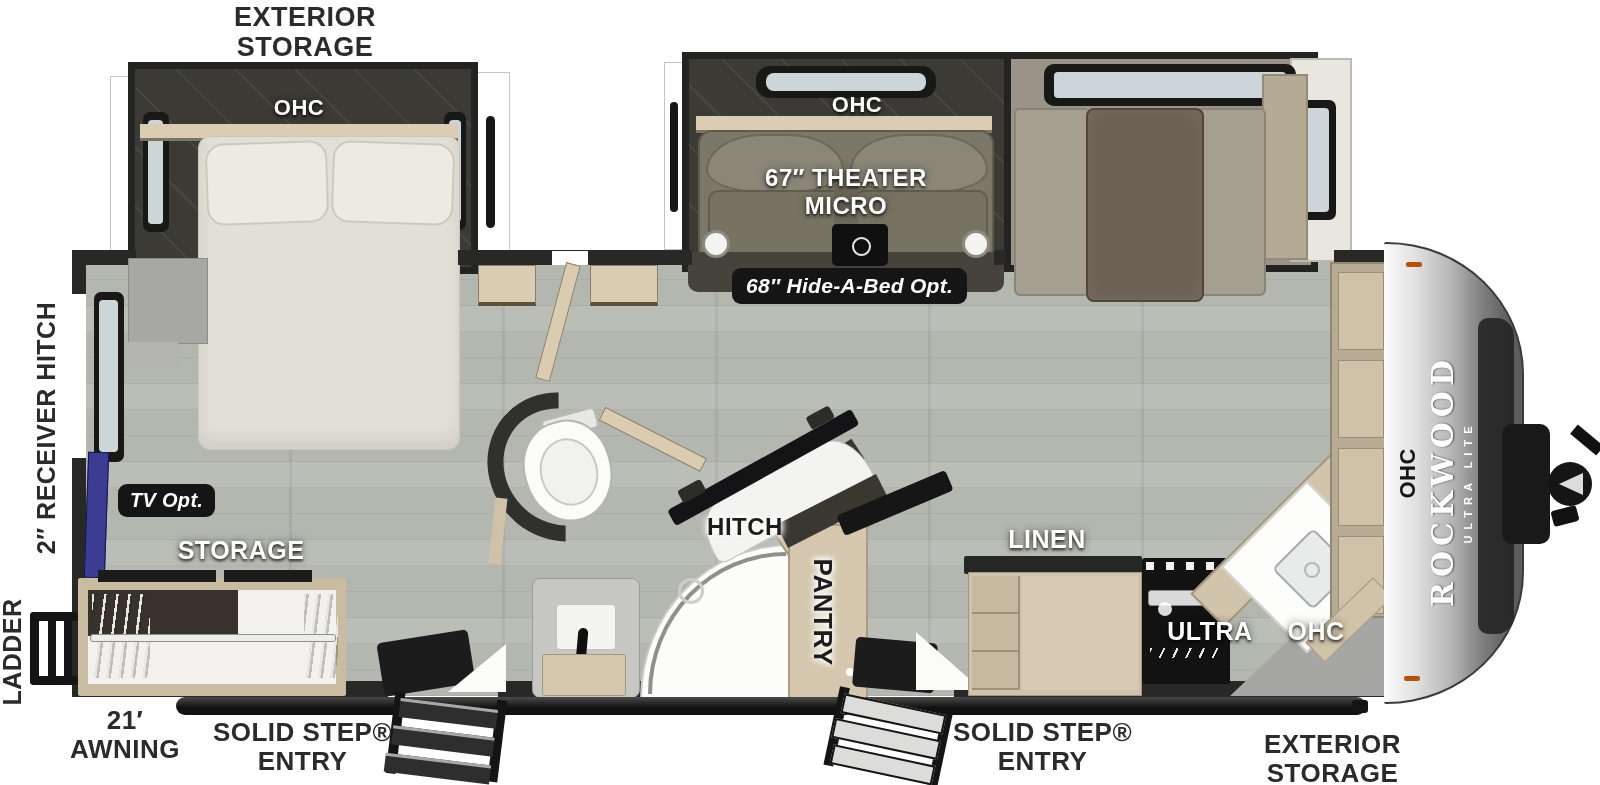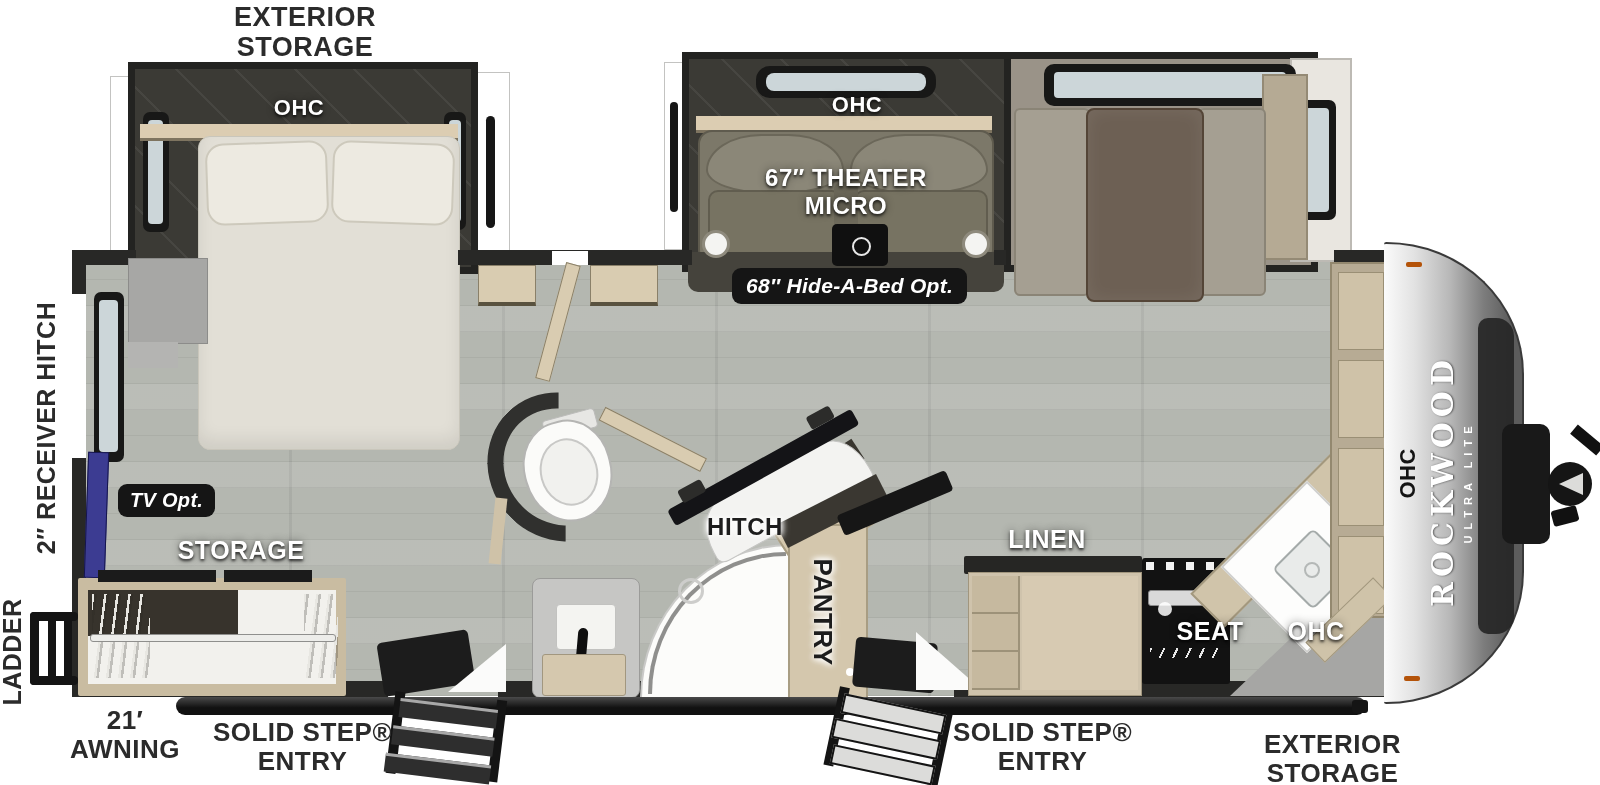--- a/index.html
+++ b/index.html
@@ -215,21 +215,21 @@
   <div class="wlbl" style="left:254px;top:95px;width:90px;font-size:22px">OHC</div>
   <div class="wlbl" style="left:151px;top:536px;width:180px;font-size:25px">STORAGE</div>
   <div class="wlbl" style="left:812px;top:92px;width:90px;font-size:22px">OHC</div>
   <div class="wlbl" style="left:746px;top:164px;width:200px">
     <div>67″ THEATER</div>
     <div>MICRO</div>
   </div>
   <div class="dlbl" style="left:700px;top:513px;width:90px;font-size:24px">HITCH</div>
   <div class="dlbl" style="left:743px;top:597px;width:160px;font-size:26px;transform:rotate(90deg)">PANTRY</div>
   <div class="wlbl" style="left:987px;top:525px;width:120px;font-size:25px">LINEN</div>
-  <div class="wlbl" style="left:1150px;top:617px;width:120px;font-size:25px">SEAT</div>
+  <div class="wlbl" style="left:1150px;top:617px;width:120px;font-size:25px">ULTRA</div>
   <div class="wlbl" style="left:1276px;top:617px;width:80px;font-size:25px">OHC</div>
   <div class="lbl" style="left:1373px;top:461px;width:70px;font-size:22px;color:#141414;transform:rotate(-90deg)">OHC</div>
 
   <div class="lbl" style="left:215px;top:2px;width:180px">
     <div>EXTERIOR</div>
     <div>STORAGE</div>
   </div>
   <div class="lbl" style="left:-109px;top:414px;width:310px;font-size:25px;transform:rotate(-90deg)">2″ RECEIVER HITCH</div>
   <div class="lbl" style="left:-53px;top:638px;width:130px;font-size:25px;transform:rotate(-90deg)">LADDER</div>
   <div class="lbl" style="left:55px;top:706px;width:140px;font-size:26px">

